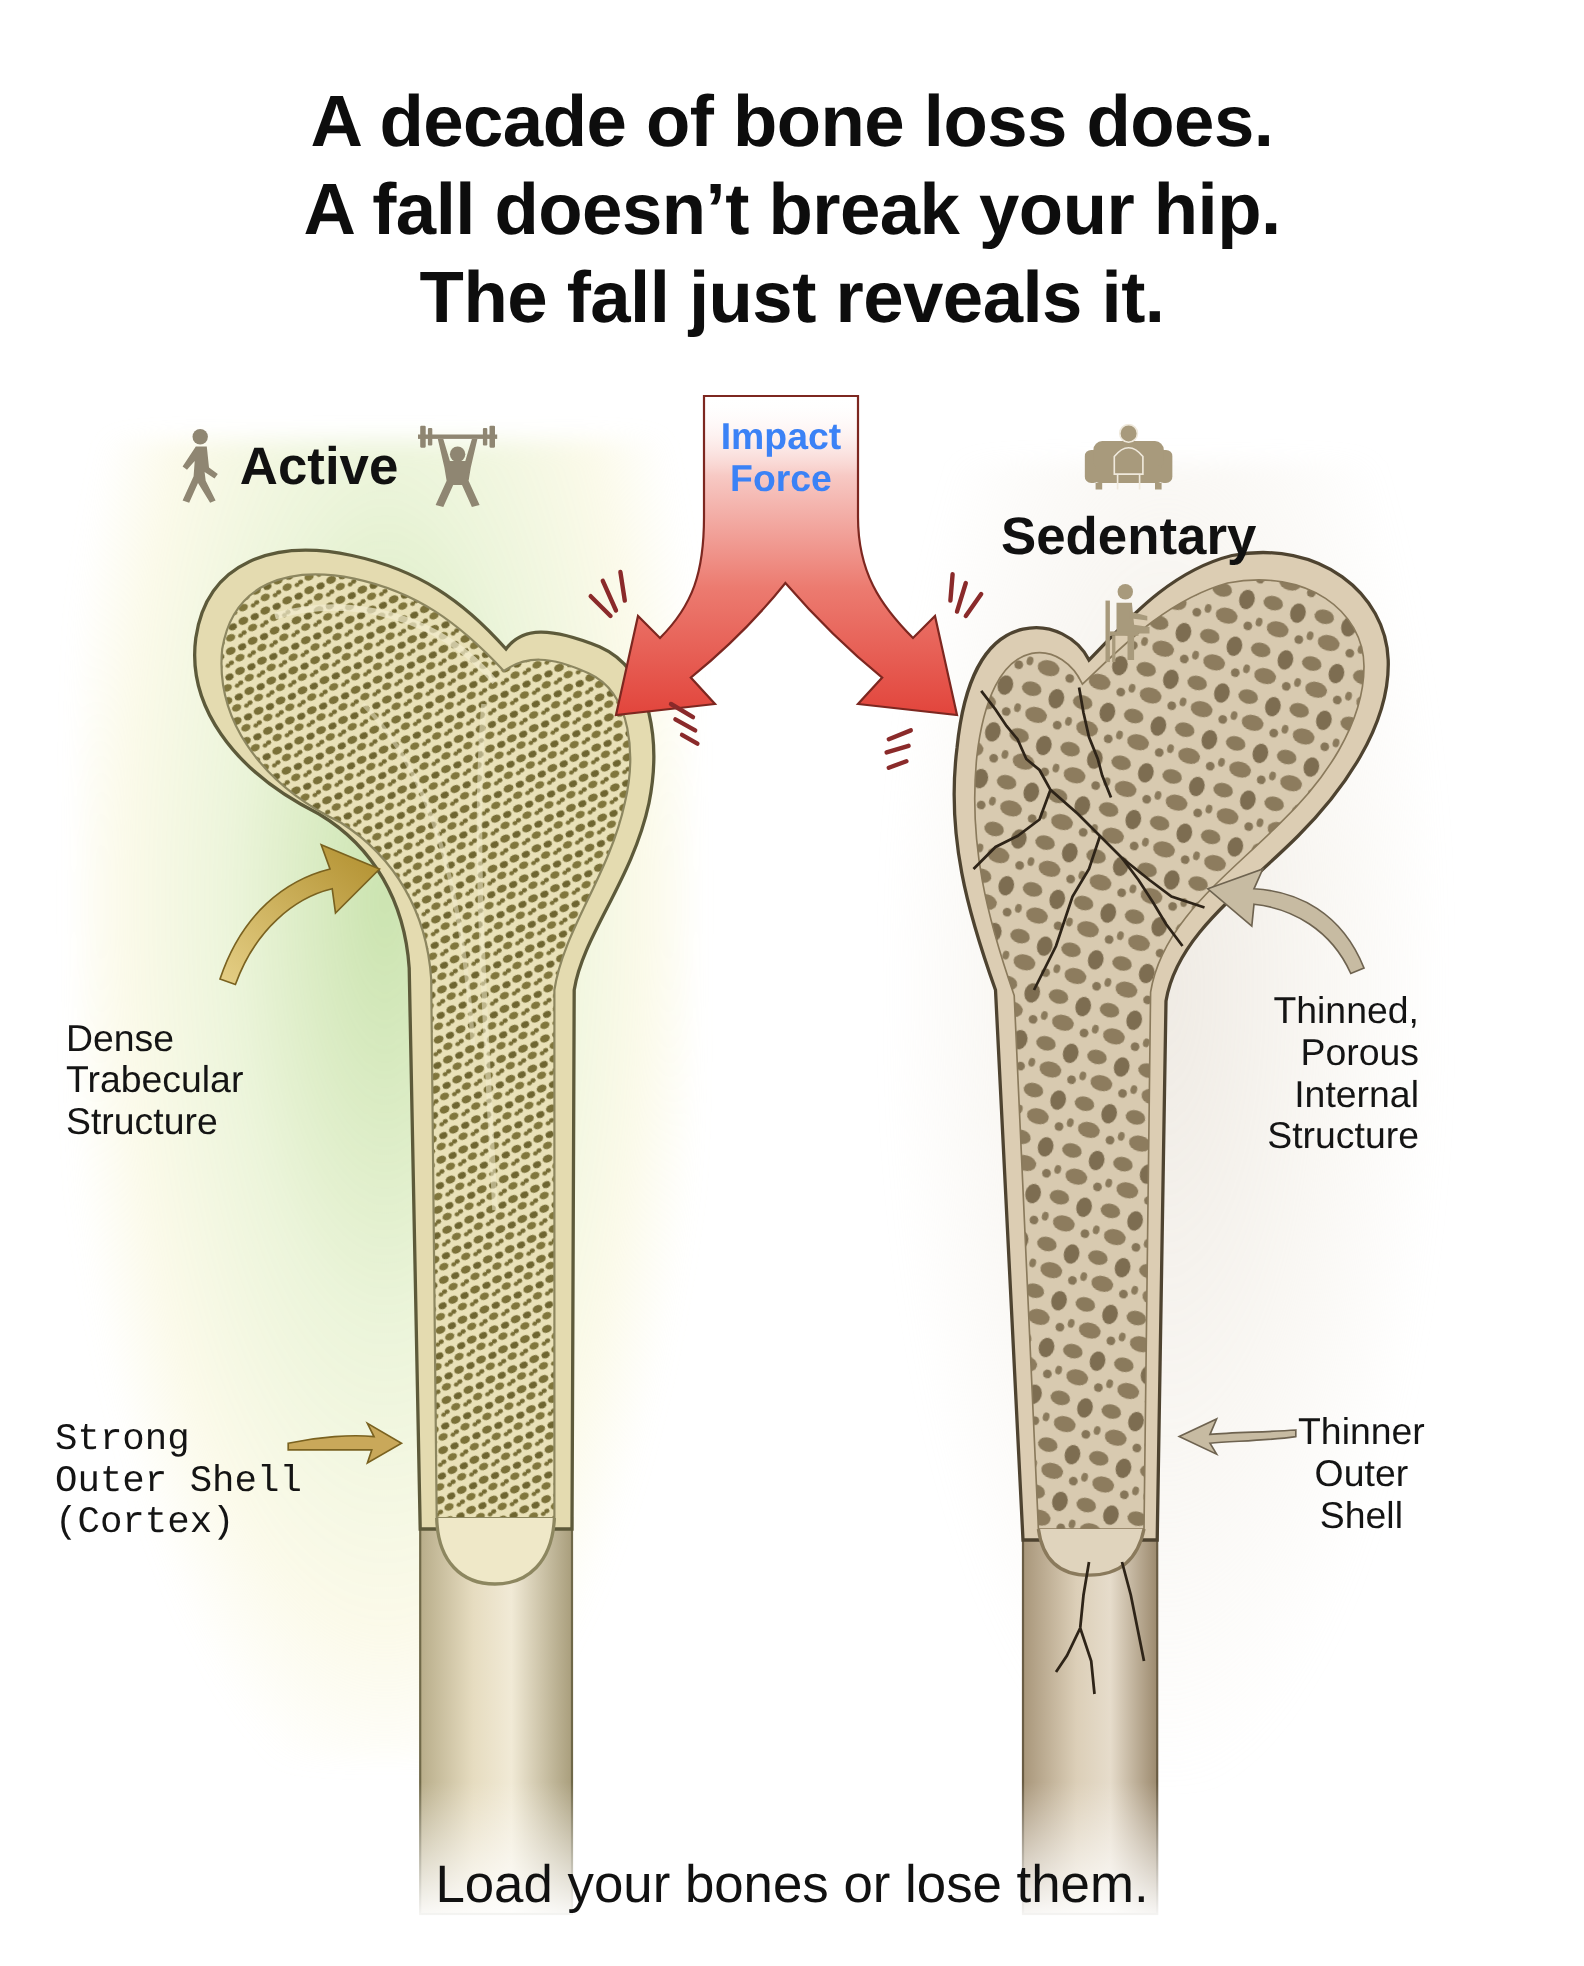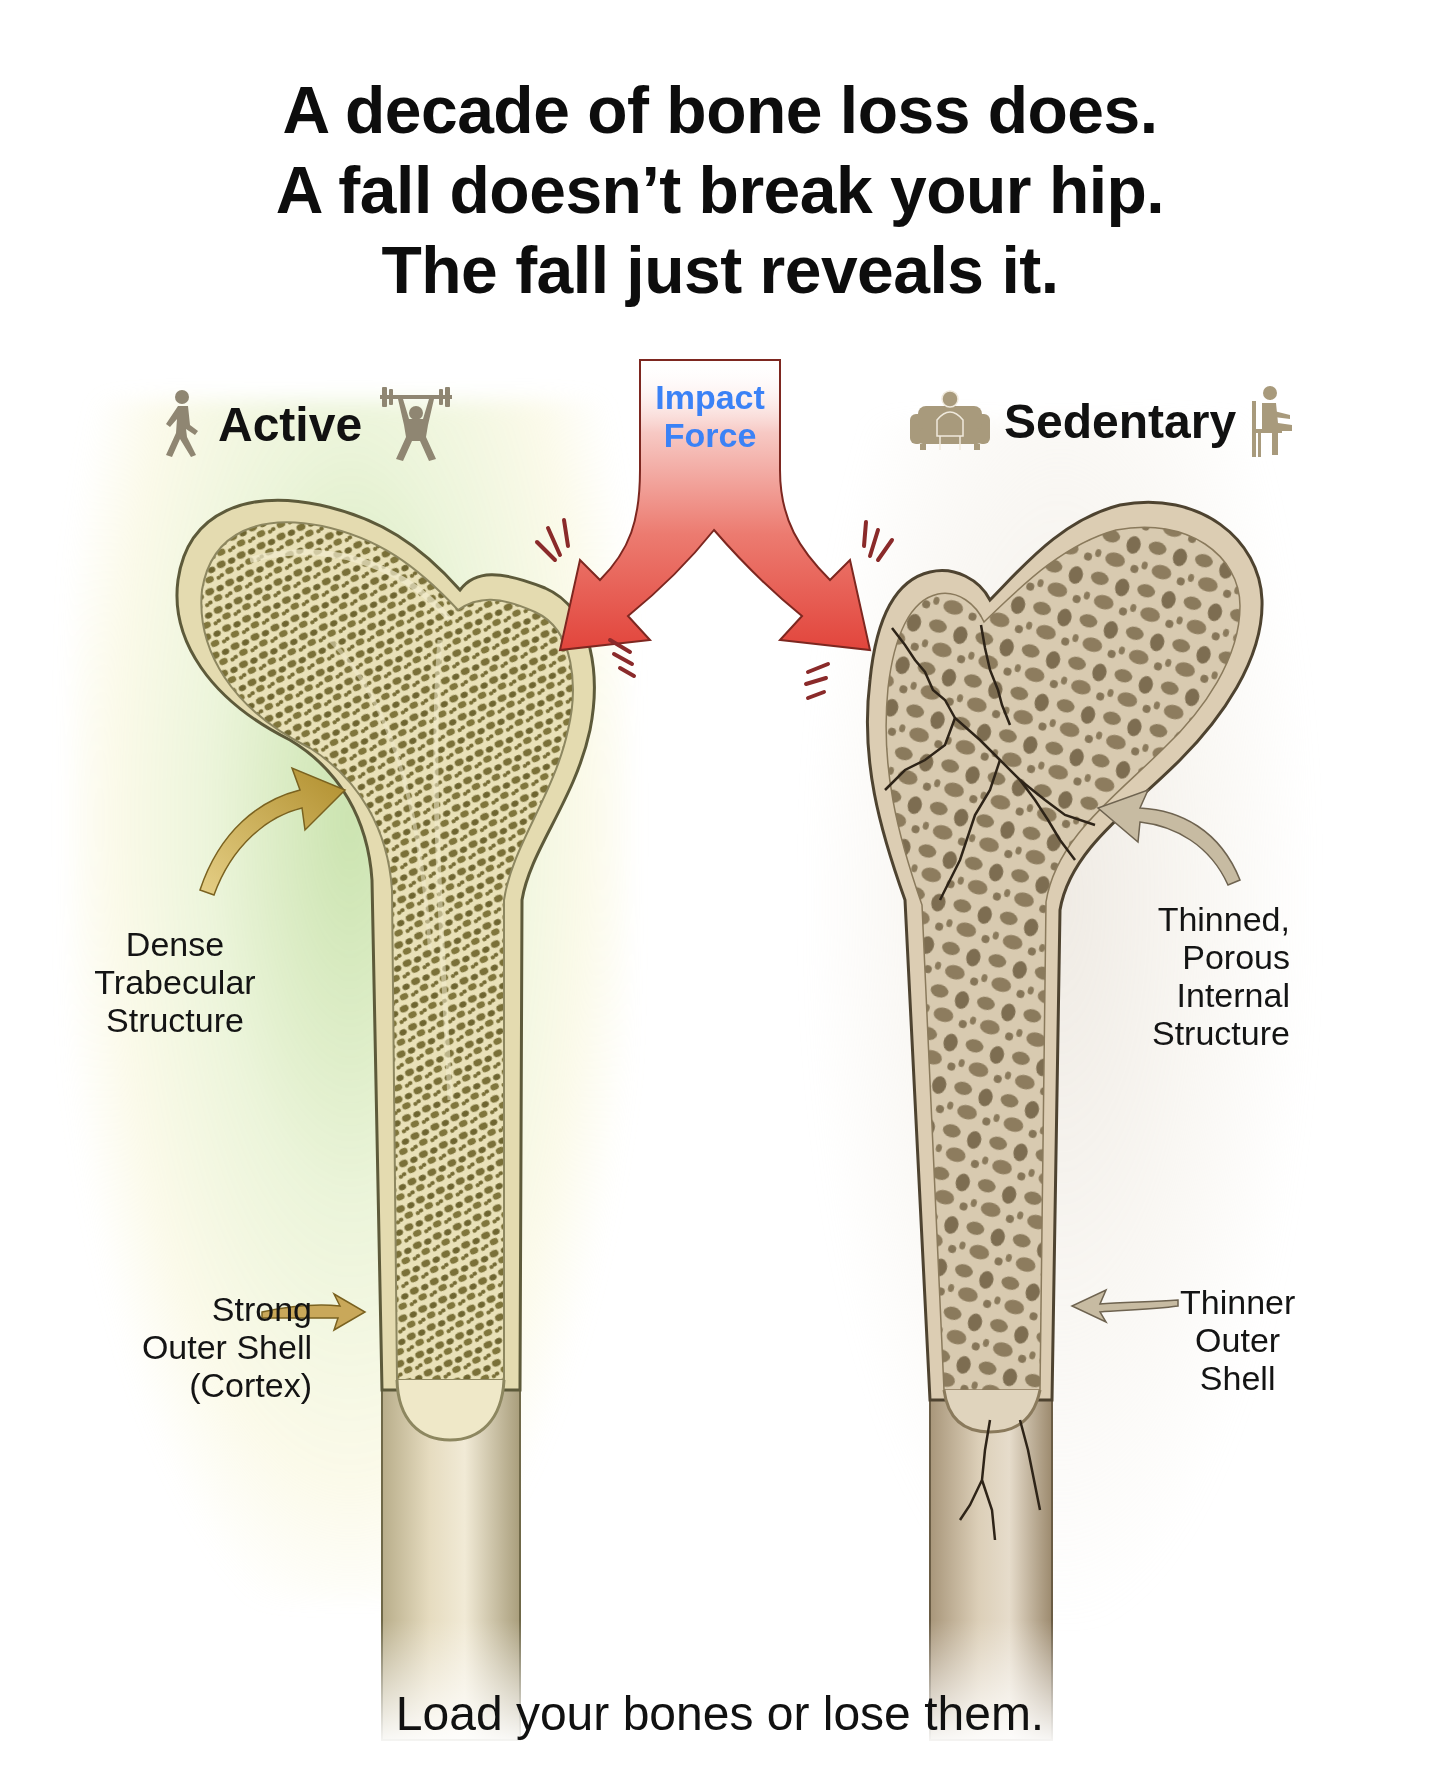--- a/index.html
+++ b/index.html
@@ -55,21 +55,21 @@
       position: absolute;
       display: flex;
       align-items: center;
       gap: 14px;
       font-weight: 700;
       font-size: 48px;
       color: #111;
       z-index: 5;
     }
     .side-header.active { left: 160px; top: 385px; }
-    .side-header.sedentary { left: 910px; top: 385px; }
+    .side-header.sedentary { left: 910px; top: 385px; flex-direction: column; }
     .icon {
       display: inline-block;
       line-height: 0;
     }
 
     .impact-label {
       position: absolute;
       left: 640px;
       top: 378px;
       width: 140px;
@@ -89,22 +89,22 @@
     }
 
     .annot {
       position: absolute;
       font-size: 34px;
       line-height: 38px;
       color: #141414;
       z-index: 5;
     }
     .annot div { display: block; }
-    .annot.dense { left: 60px; top: 925px; width: 230px; text-align: center; }
-    .annot.strong { left: 72px; top: 1290px; width: 240px; text-align: right; }
+    .annot.dense { left: 60px; top: 925px; width: 230px; text-align: left; }
+    .annot.strong { left: 50px; top: 1290px; width: 240px; text-align: left; font-family: Liberation Mono, monospace; }
     .annot.thinned { left: 1136px; top: 900px; text-align: right; margin-left: 16px; }
     .annot.thinner { left: 1180px; top: 1283px; text-align: center; }
 
     .tagline {
       position: absolute;
       left: 0;
       top: 1686px;
       width: 1440px;
       text-align: center;
       font-size: 48px;

